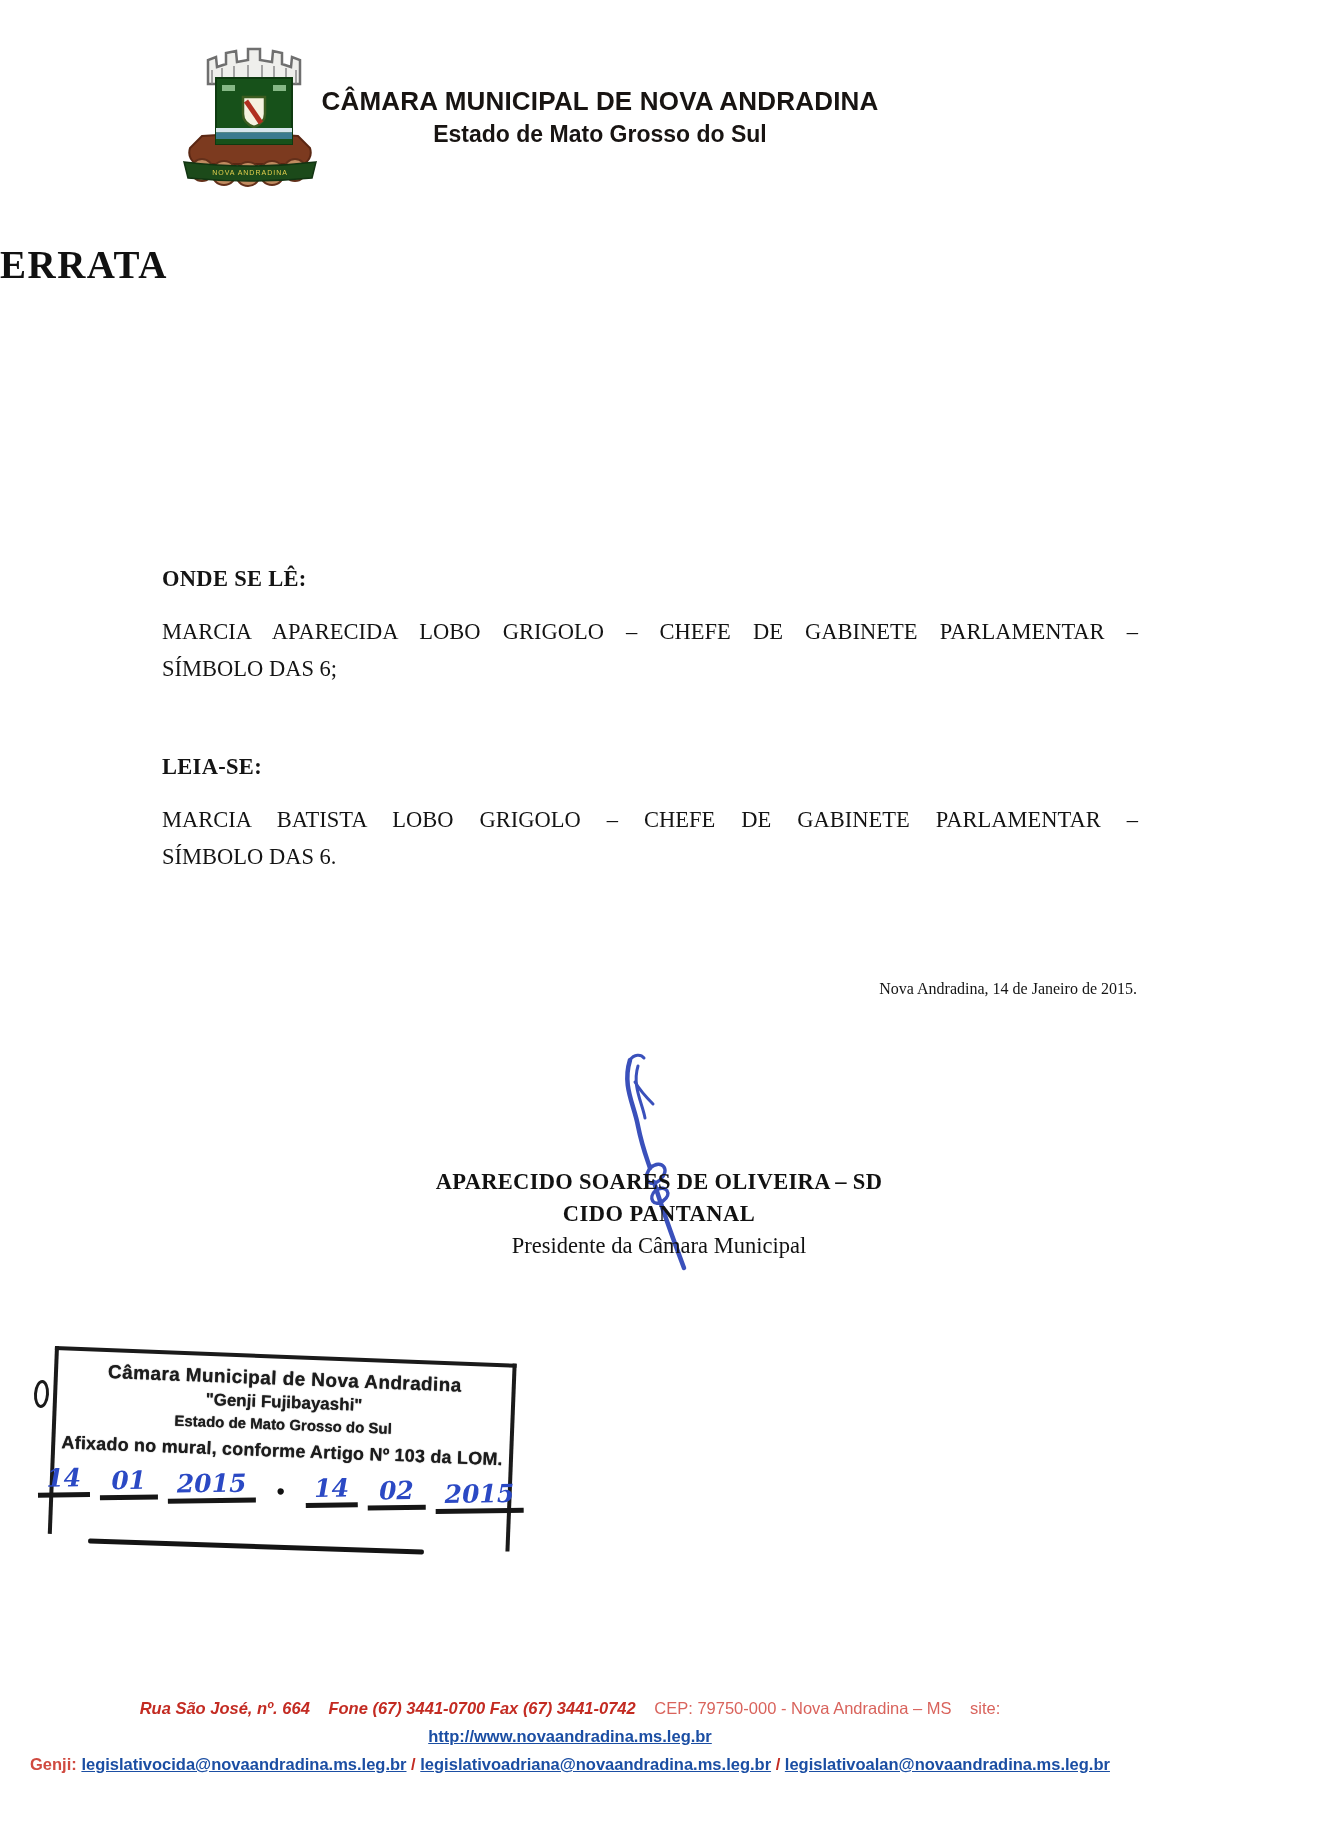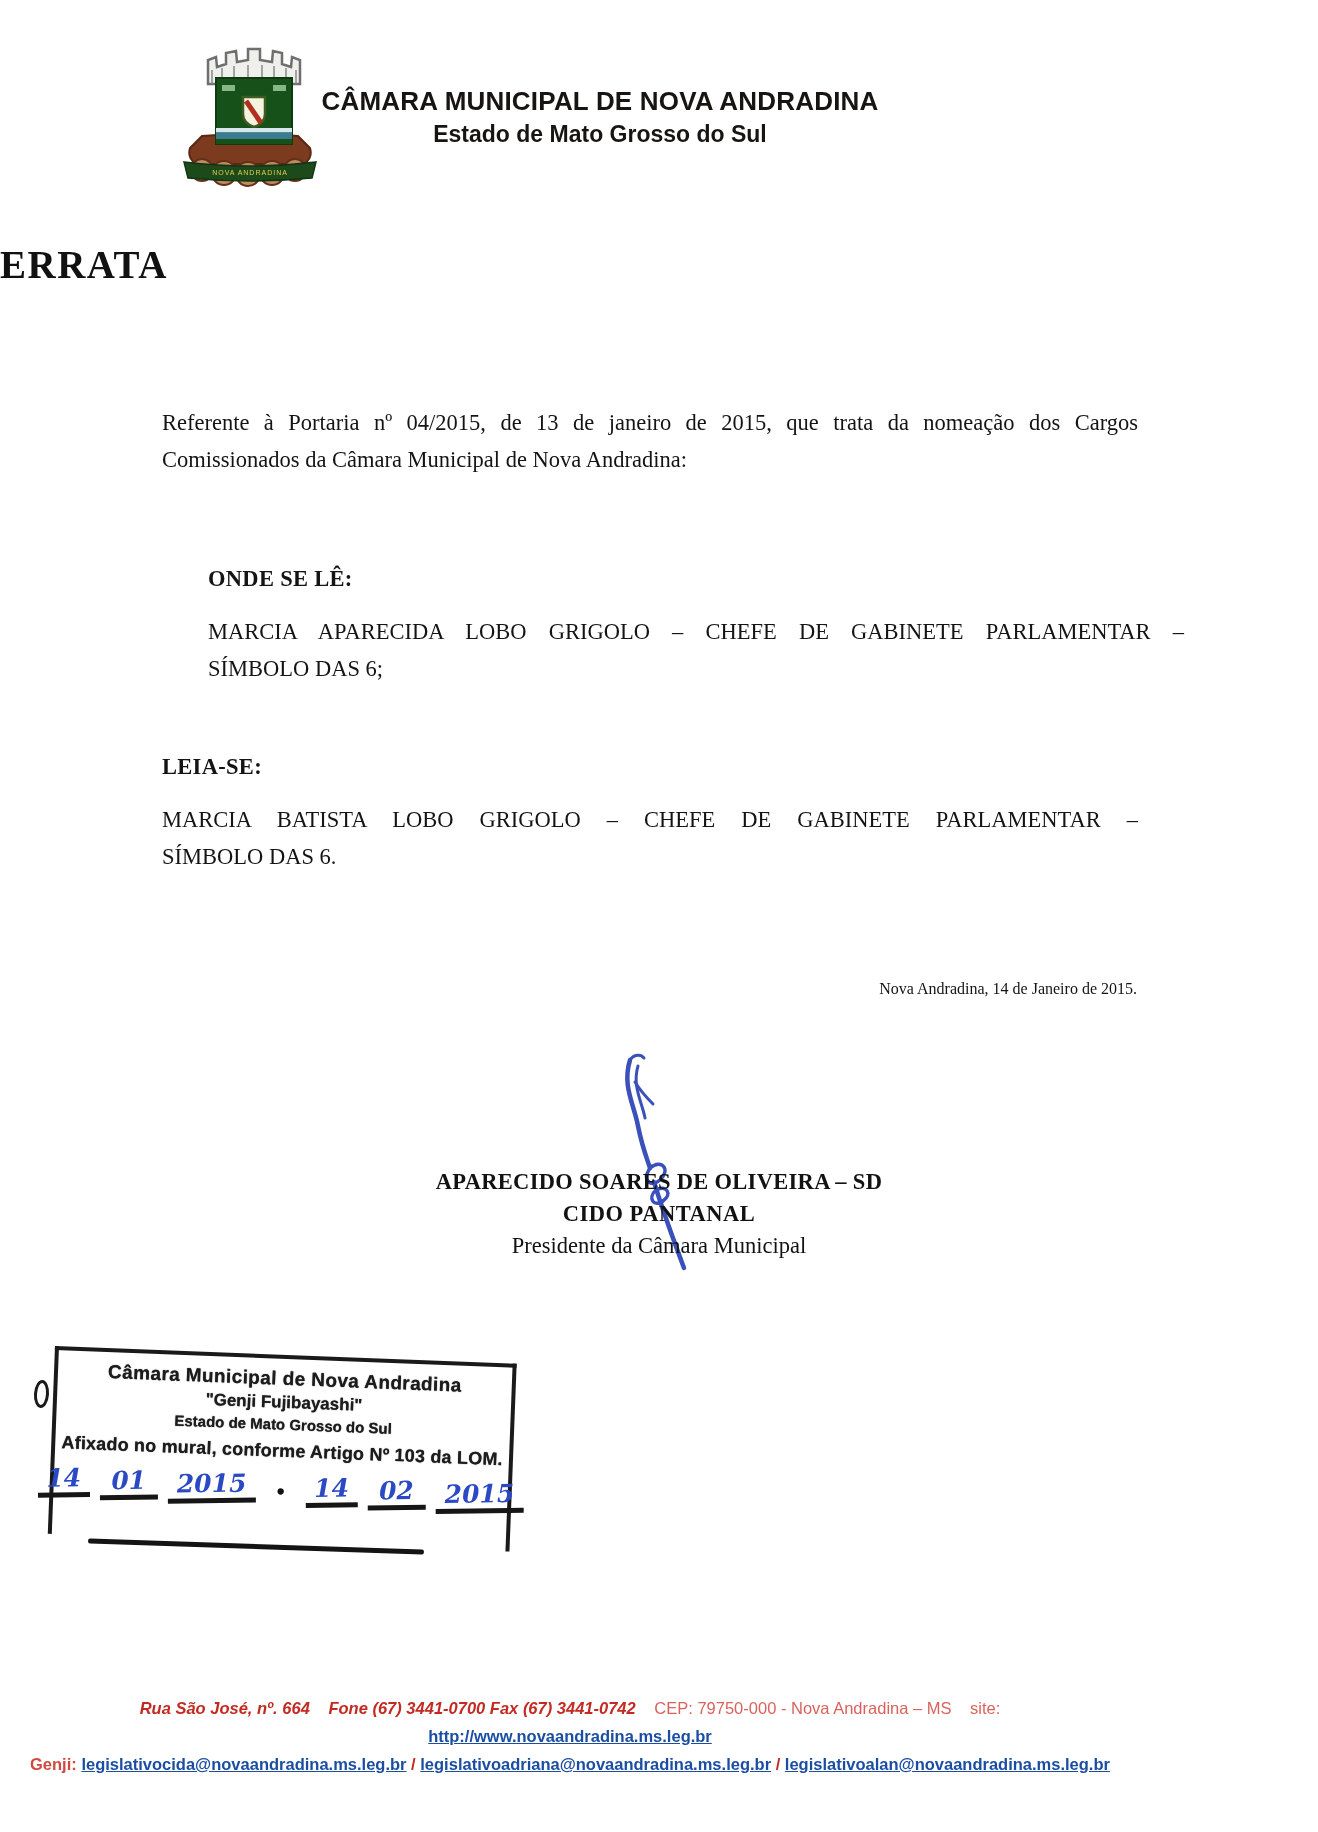--- a/index.html
+++ b/index.html
@@ -18,21 +18,21 @@
   .hdr-sub   { font-size:23px; margin-top:4px; }
 
   
   .doc-title { position:absolute; left:0; top:234px; width:1130px; 
     font-size:39px; font-weight:bold; letter-spacing:1.5px; color:#111;margin-top:8px; }
 
   
   .bodyblock { position:absolute; left:162px; width:976px; font-size:22.5px; line-height:37px; color:#141414; }
   .jline { text-align:justify; text-align-last:justify; }
   .b-intro { top:404px; }
-  .b-onde  { top:560px;margin-left:46px; }
+  .b-onde  { top:560px; }
   .b-leia  { top:748px; }
   .heading { font-weight:bold; letter-spacing:0.3px; }
   .gap-after-heading { height:16px; }
 
   .dateline { position:absolute; top:980px; right:181px; font-size:16px; color:#141414; }
 
   
   .sig-svg { position:absolute; left:578px; top:1052px; width:130px; height:228px; }
   .sig-block { position:absolute; left:0; top:1166px; width:1318px; text-align:center;
     font-size:22.5px; line-height:32px; color:#121212; }
@@ -111,24 +111,20 @@
     <rect x="34" y="97" width="76" height="5" fill="#17511a"></rect>
   </svg>
 
   <div class="hdr-text">
     <div class="hdr-title">CÂMARA MUNICIPAL DE NOVA ANDRADINA</div>
     <div class="hdr-sub">Estado de Mato Grosso do Sul</div>
   </div>
 
   <div class="doc-title">ERRATA</div>
 
-  <div class="bodyblock b-intro">
-    <div class="jline">Referente à Portaria nº 04/2015, de 13 de janeiro de 2015, que trata da nomeação dos Cargos</div>
-    <div>Comissionados da Câmara Municipal de Nova Andradina:</div>
-  </div>
 
   <div class="bodyblock b-onde">
     <div class="heading">ONDE SE LÊ:</div>
     <div class="gap-after-heading"></div>
     <div class="jline">MARCIA APARECIDA LOBO GRIGOLO – CHEFE DE GABINETE PARLAMENTAR –</div>
     <div>SÍMBOLO DAS 6;</div>
   </div>
 
   <div class="bodyblock b-leia">
     <div class="heading">LEIA-SE:</div>

